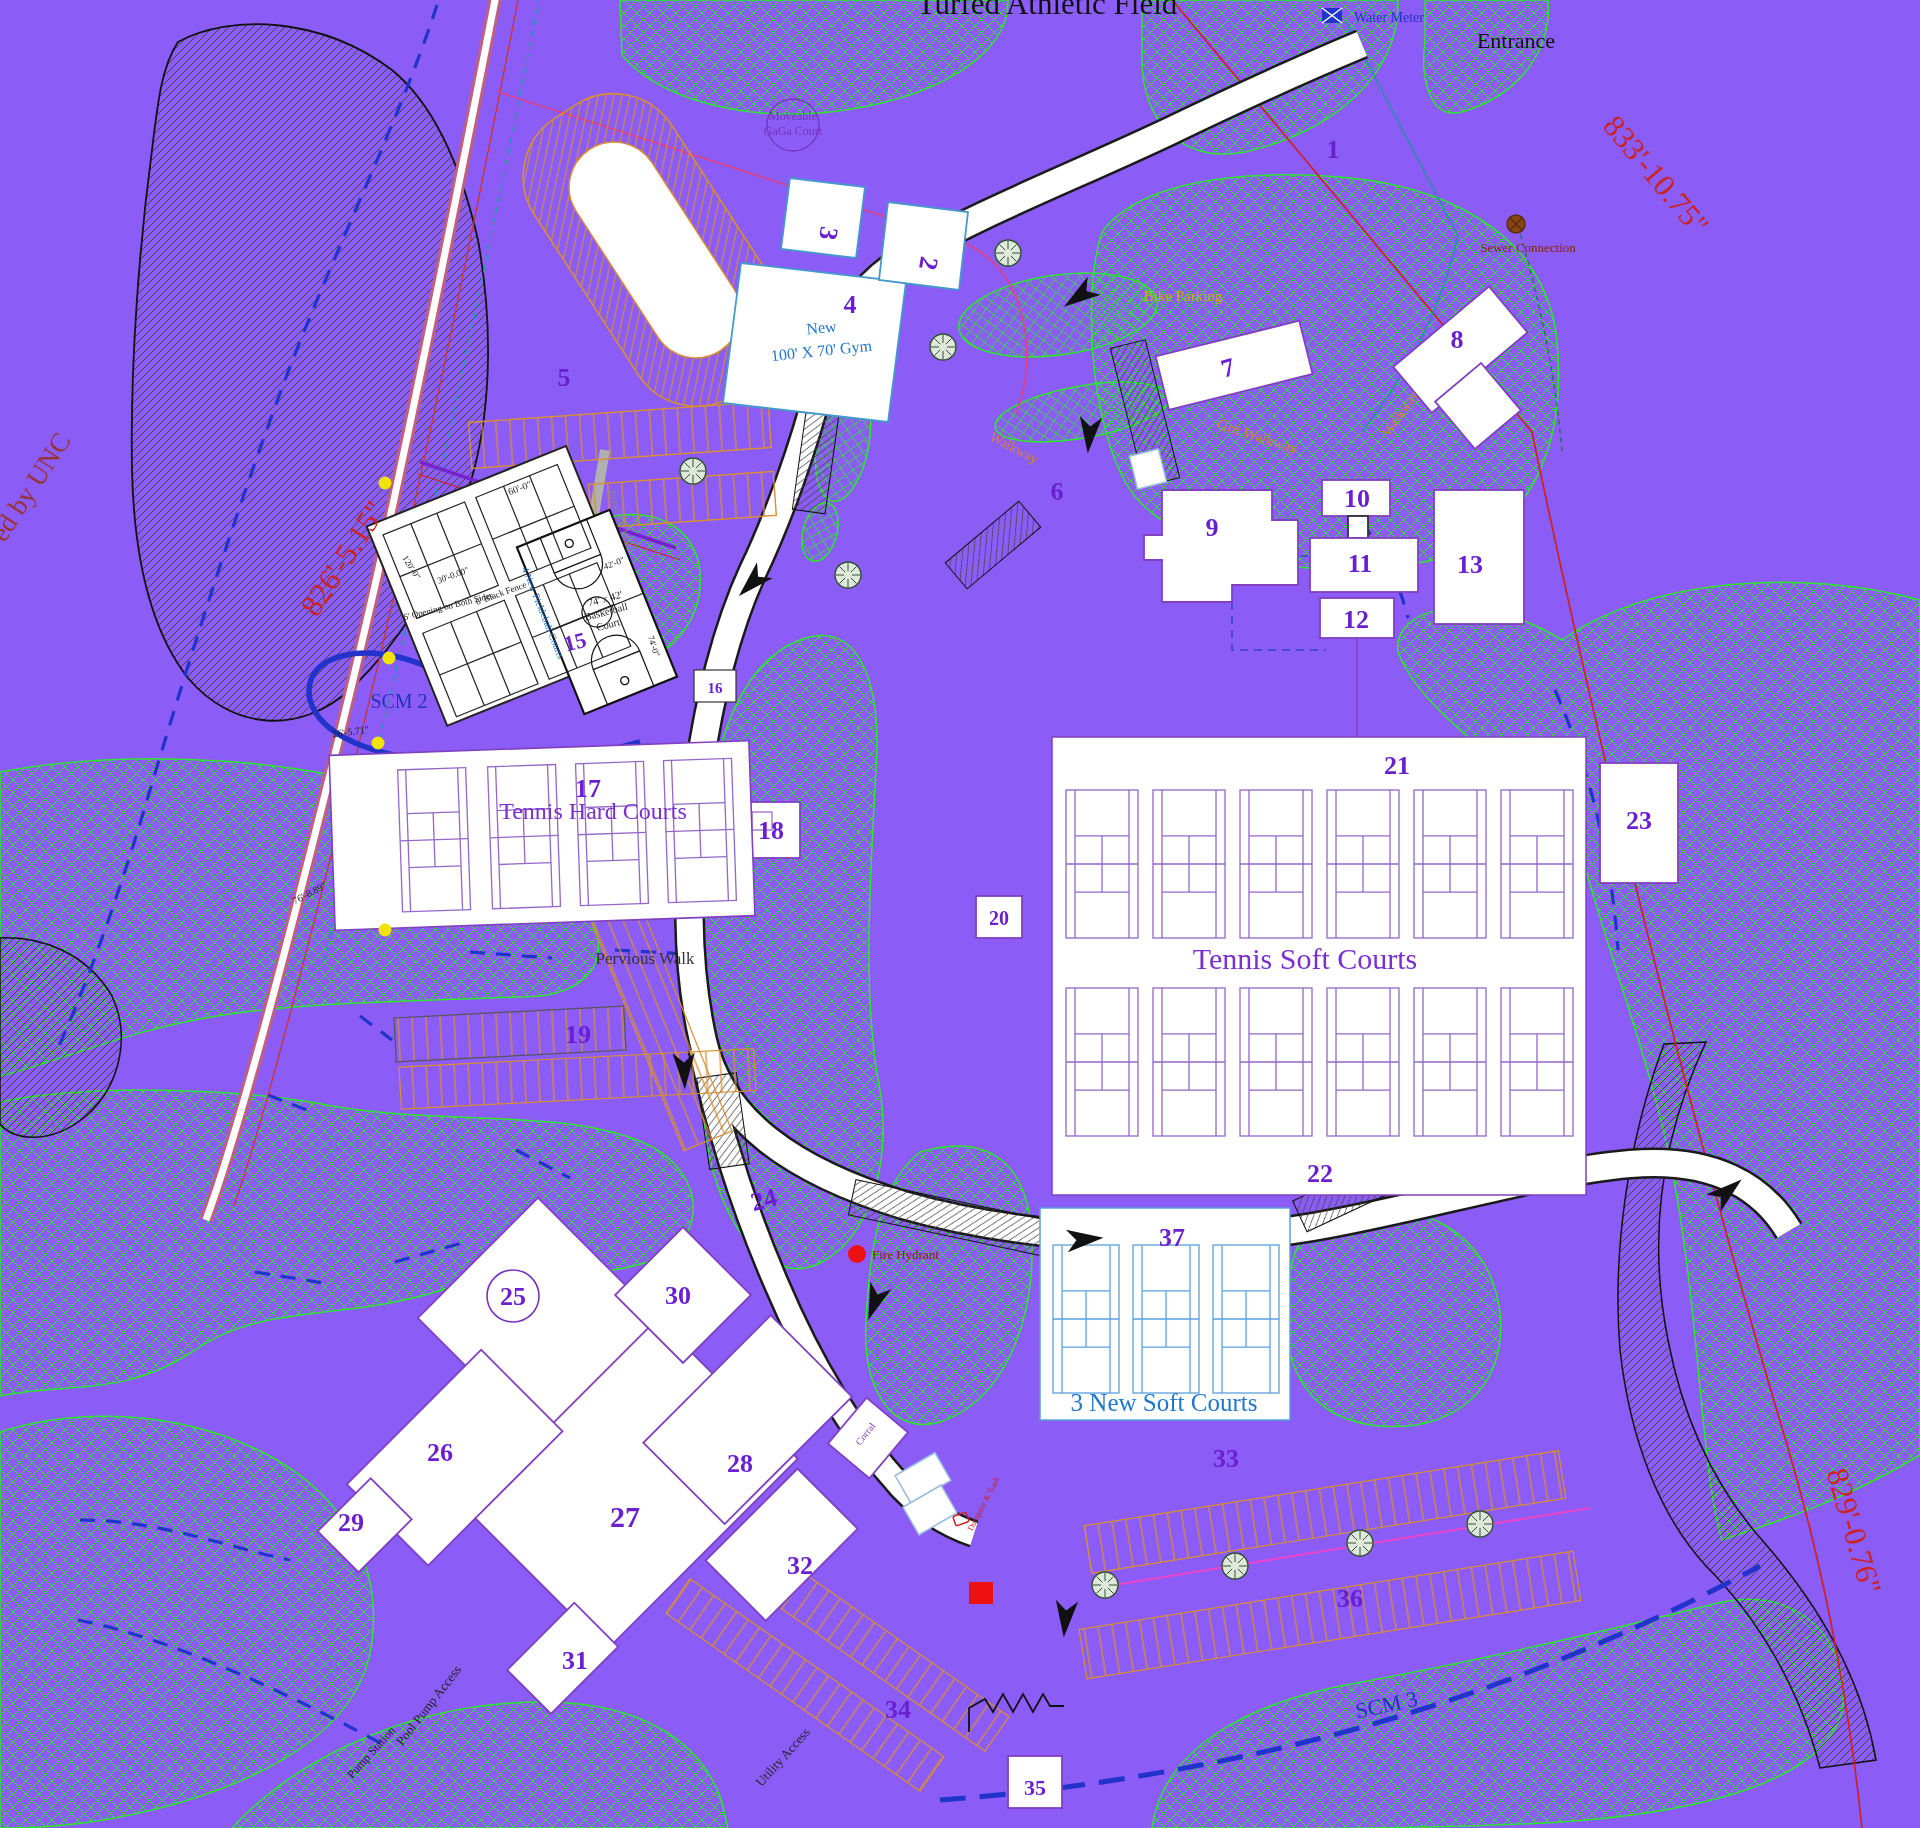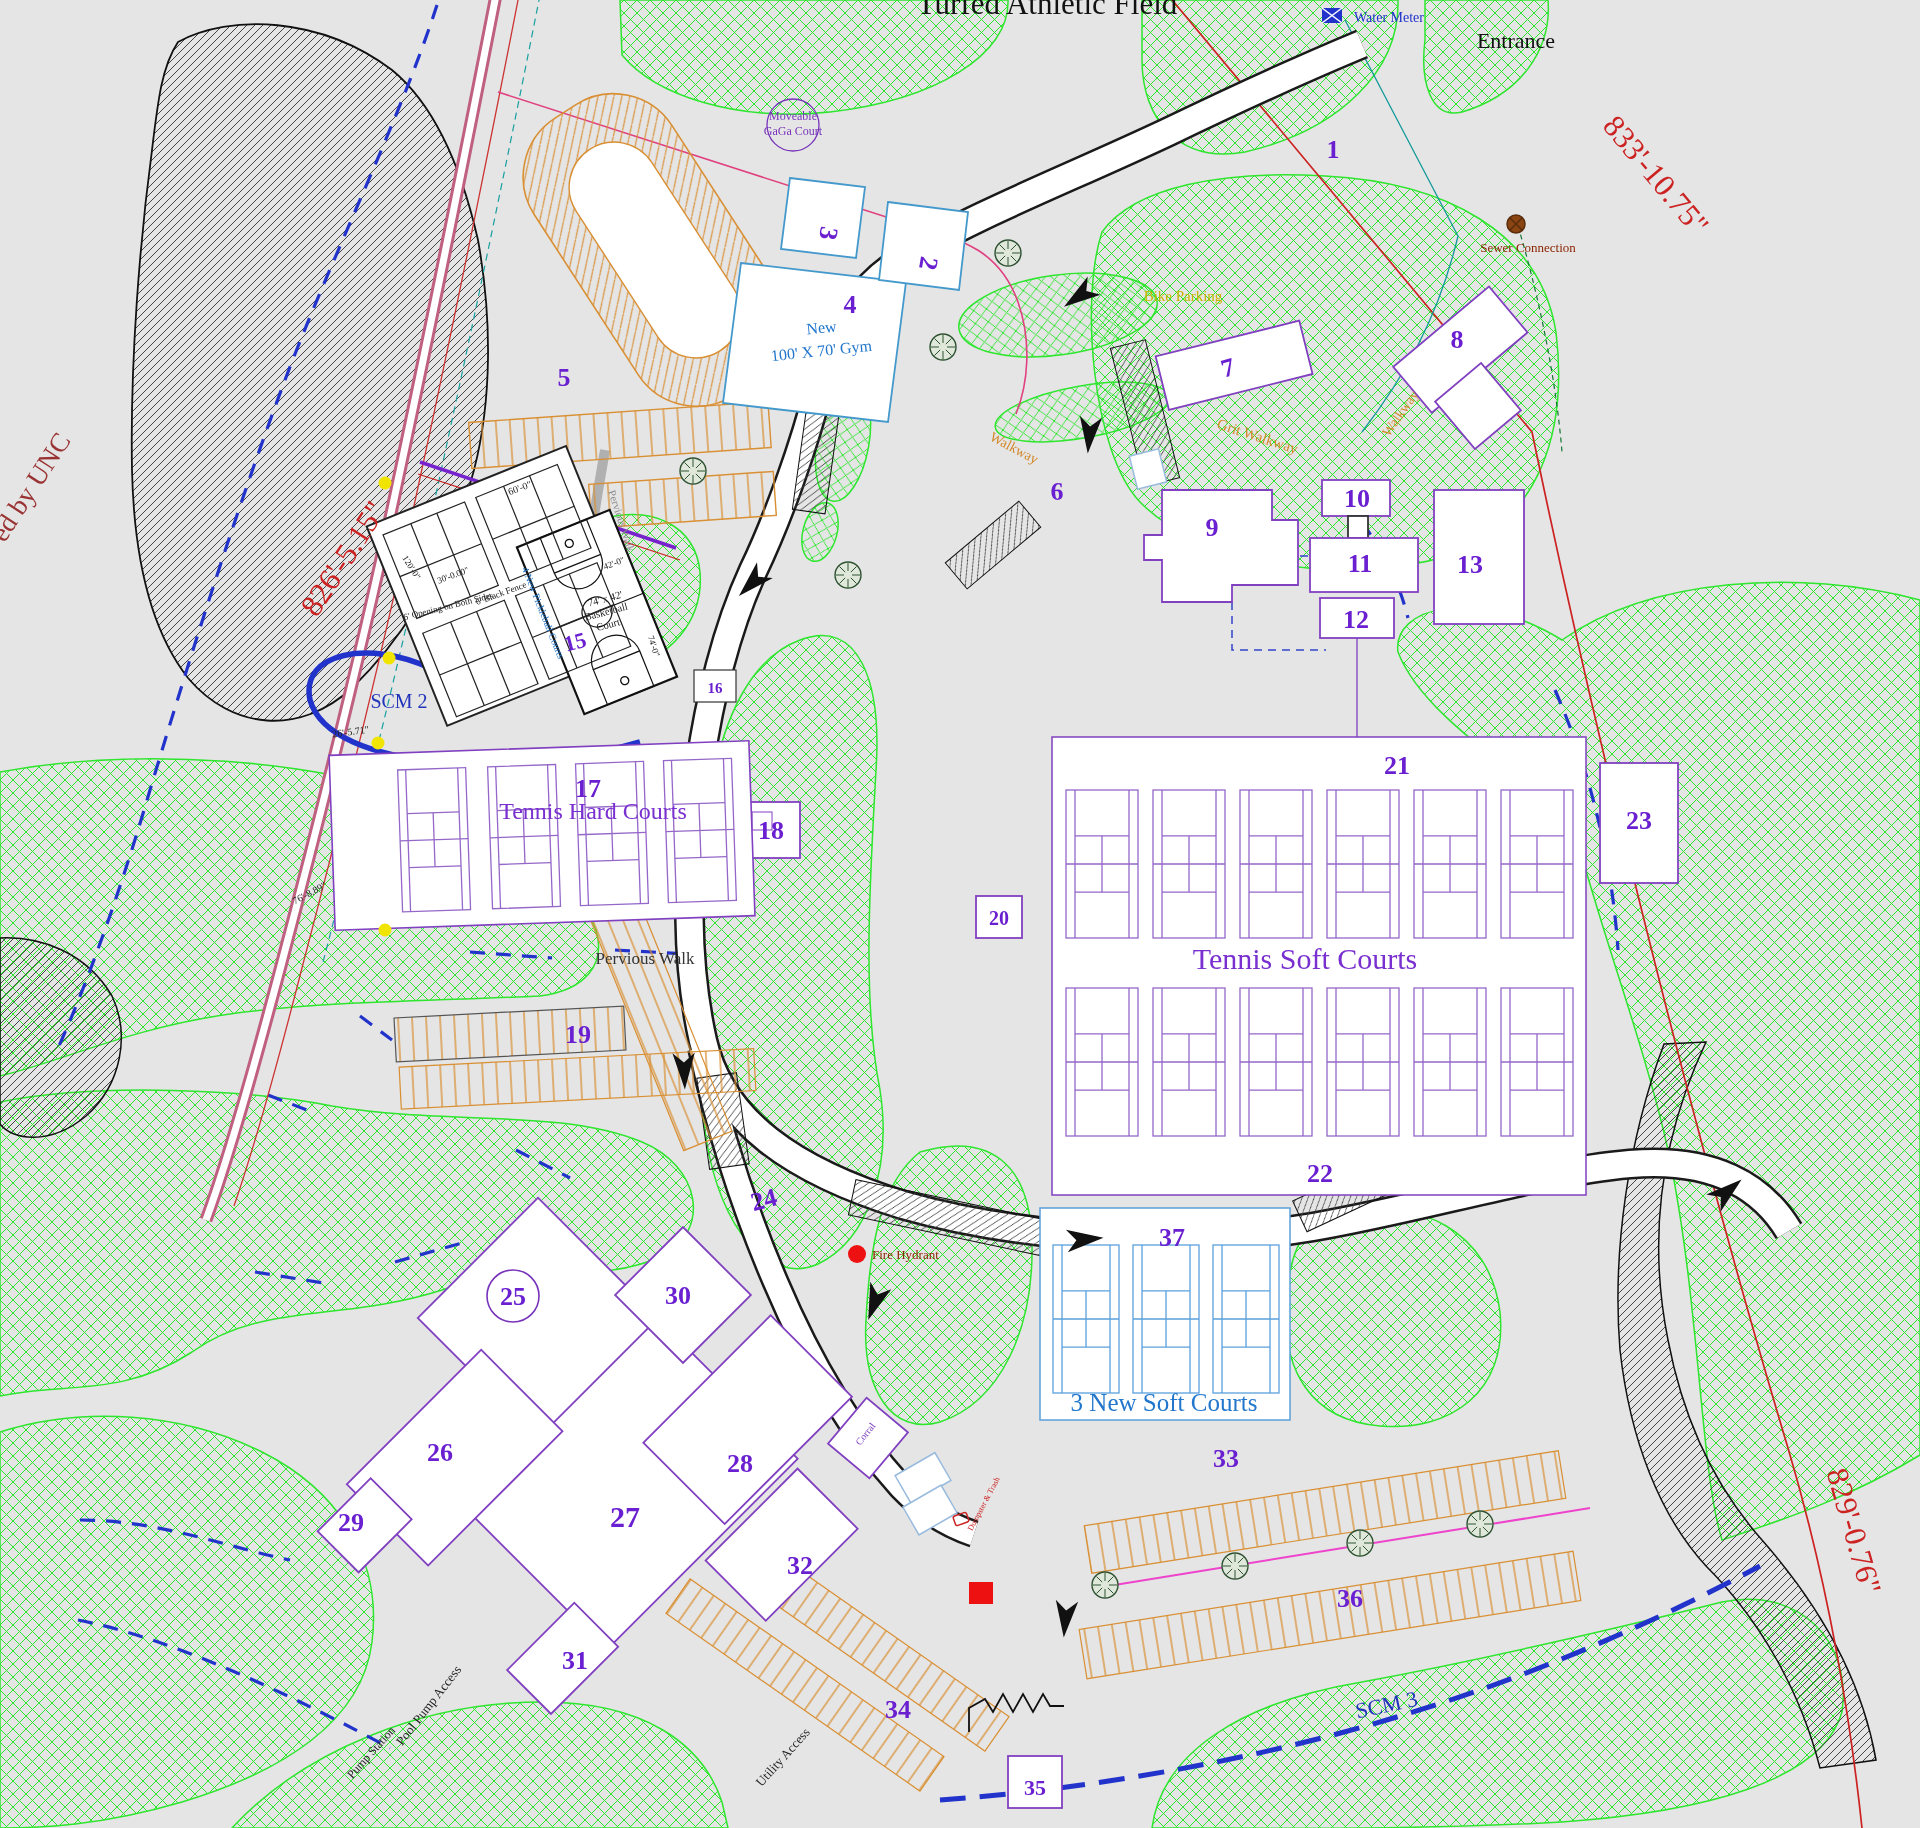--- a/index.html
+++ b/index.html
@@ -1,16 +1,16 @@
 <!DOCTYPE html>
 <html><head>
 <meta charset="utf-8">
 <style>
   html,body{margin:0;padding:0;background:#ffffff;}
-  #stage{position:relative;width:1920px;height:1828px;background:#e5e5e5;overflow:hidden;text-decoration:underline;}
+  #stage{position:relative;width:1920px;height:1828px;background:#8b5cf6;overflow:hidden;text-decoration:underline;}
   svg{position:absolute;left:0;top:0;}
   text{font-family:"Liberation Serif","DejaVu Serif",serif;}
 </style>
 </head>
 <body>
 
 <div id="stage">
 <svg id="plan" width="1920" height="1828" viewBox="0 0 1920 1828">
   <defs>
     <pattern id="gx" width="13" height="13" patternUnits="userSpaceOnUse">

